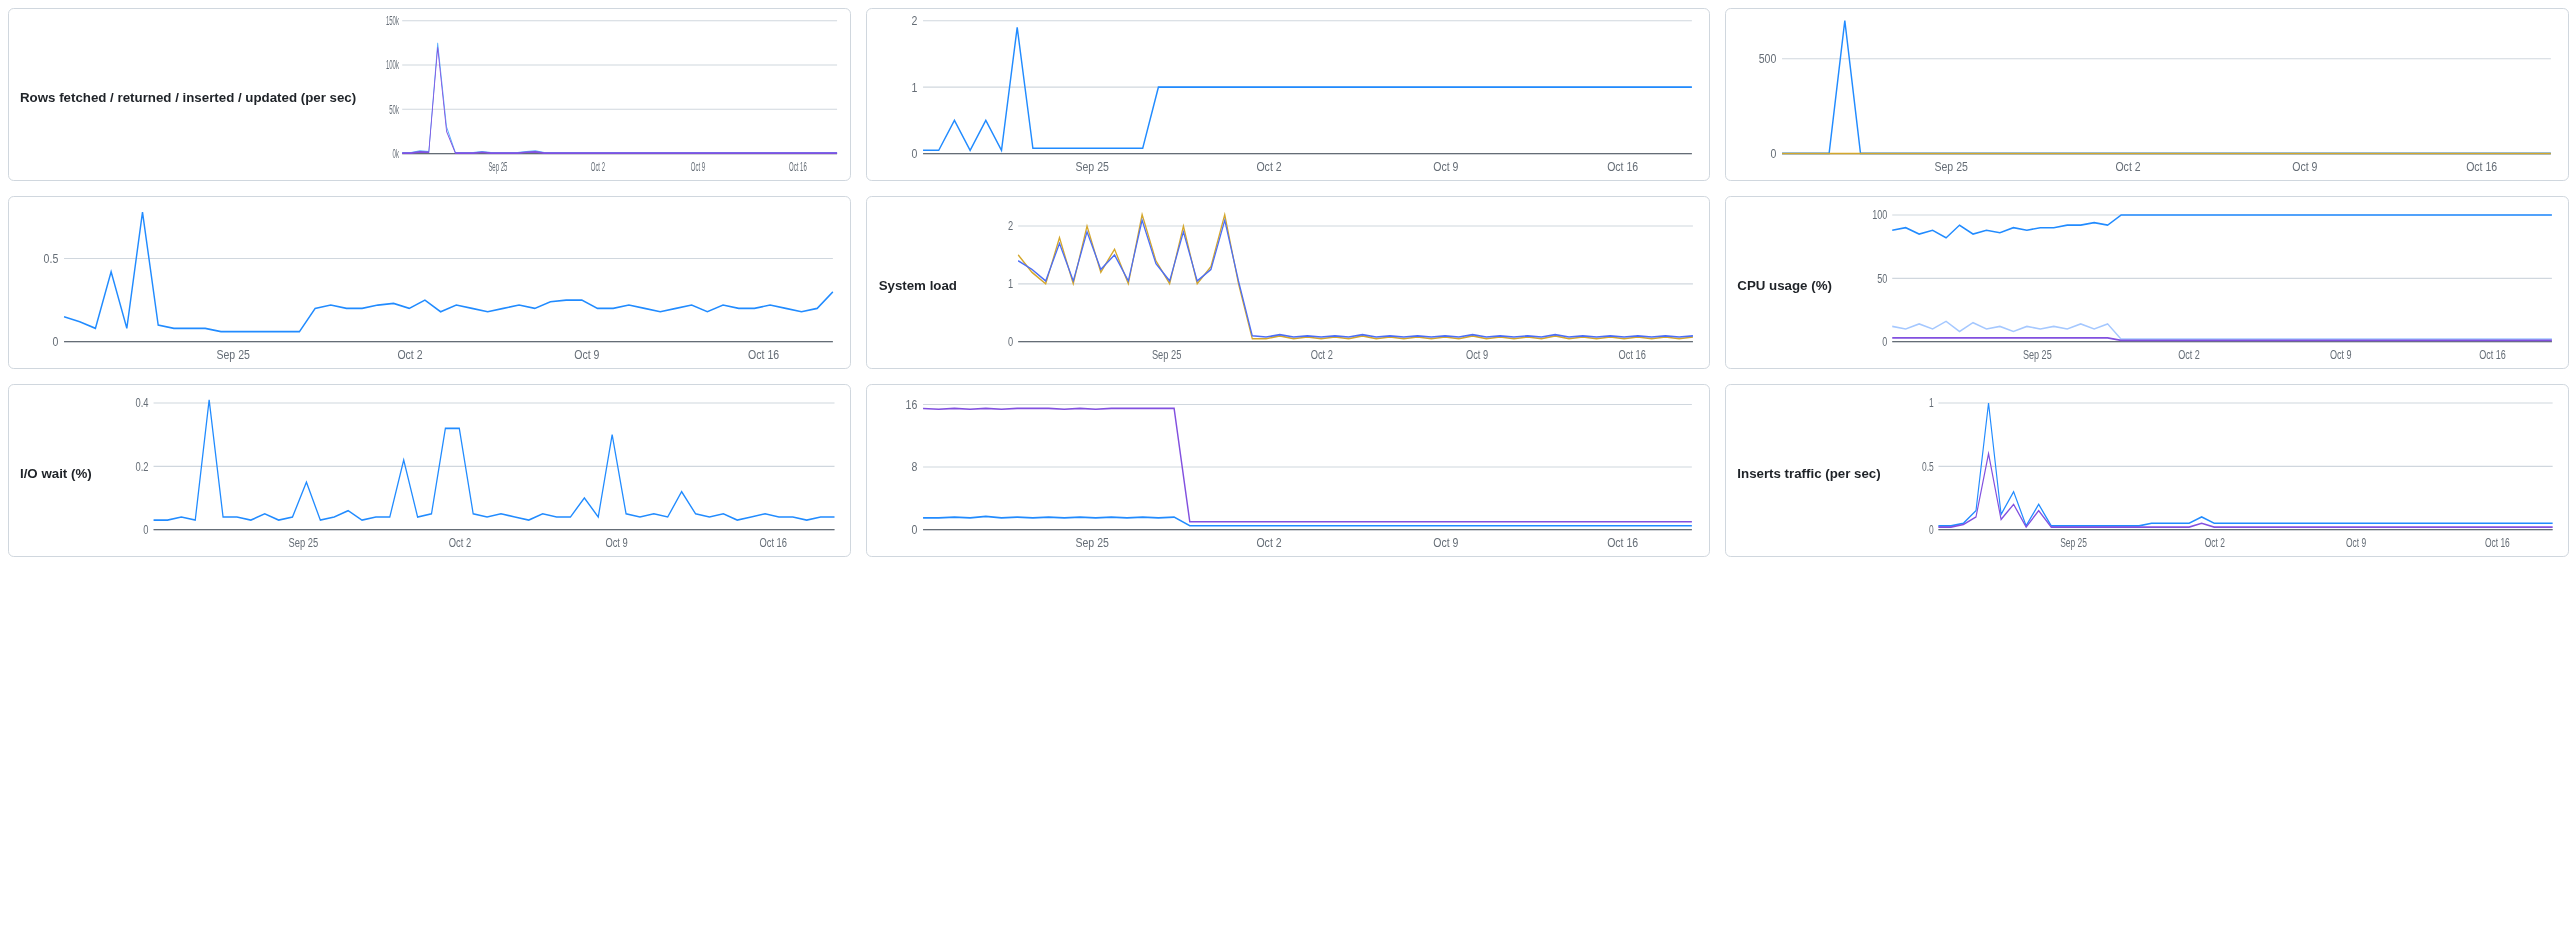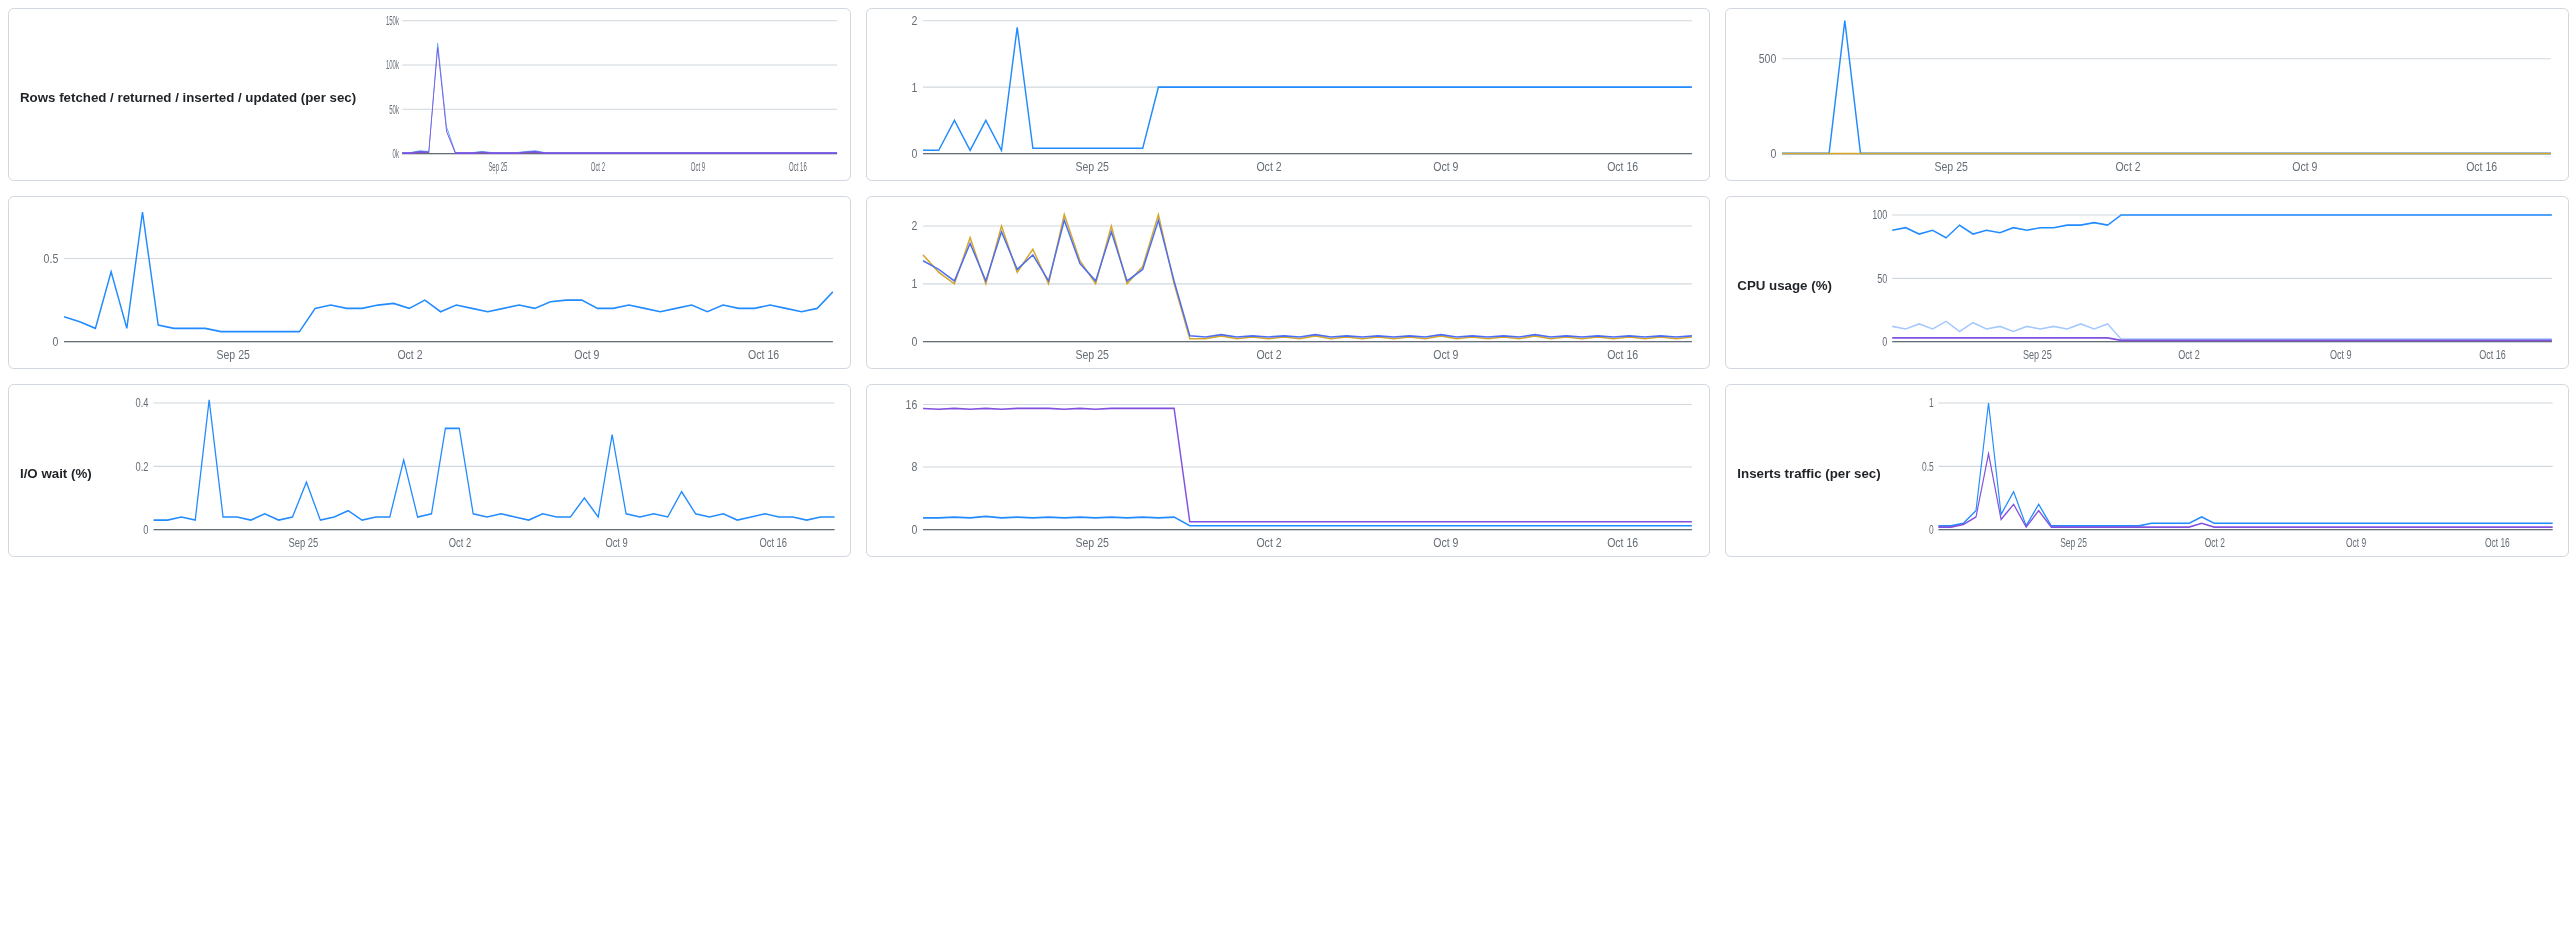--- a/index.html
+++ b/index.html
@@ -88,20 +88,23 @@
           <text class="axis-label" x="226" y="146" text-anchor="middle">Sep 25</text>
           <text class="axis-label" x="410" y="146" text-anchor="middle">Oct 2</text>
           <text class="axis-label" x="594" y="146" text-anchor="middle">Oct 9</text>
           <text class="axis-label" x="778" y="146" text-anchor="middle">Oct 16</text>
           <line class="axis-line" x1="50" y1="130" x2="850" y2="130"></line>
           <polyline points="50,107.125 66.3265306122449,111.7 82.65306122448979,117.8 98.9795918367347,65.95000000000002 115.3061224489796,117.8 131.6326530612245,11.050000000000002 147.9591836734694,114.75 164.28571428571428,117.8 180.6122448979592,117.8 196.9387755102041,117.8 213.26530612244898,120.85000000000001 229.59183673469389,120.85000000000001 245.91836734693877,120.85000000000001 262.2448979591837,120.85000000000001 278.57142857142856,120.85000000000001 294.8979591836735,120.85000000000001 311.2244897959184,99.5 327.55102040816325,96.45000000000002 343.8775510204082,99.5 360.2040816326531,99.5 376.53061224489795,96.45000000000002 392.85714285714283,94.925 409.18367346938777,99.5 425.51020408163265,91.875 441.83673469387753,102.55 458.16326530612247,96.45000000000002 474.48979591836735,99.5 490.8163265306122,102.55 507.1428571428571,99.5 523.469387755102,96.45000000000002 539.795918367347,99.5 556.1224489795918,93.39999999999999 572.4489795918367,91.875 588.7755102040816,91.875 605.1020408163265,99.5 621.4285714285714,99.5 637.7551020408164,96.45000000000002 654.0816326530612,99.5 670.4081632653061,102.55 686.734693877551,99.5 703.0612244897959,96.45000000000002 719.3877551020408,102.55 735.7142857142857,96.45000000000002 752.0408163265306,99.5 768.3673469387755,99.5 784.6938775510205,96.45000000000002 801.0204081632653,99.5 817.3469387755101,102.55 833.6734693877551,99.5 850,84.25" fill="none" stroke="#218bff" stroke-width="1.5"></polyline>
         </svg>
       </div>
     </div>
     <div class="panel">
+      <div class="panel-header">
+        <div class="panel-title">System load</div>
+      </div>
       <div class="chart-wrap">
         <svg class="chart" viewBox="0 0 860 150" preserveAspectRatio="none">
           <line class="grid-line" x1="50" y1="130" x2="850" y2="130"></line>
           <text class="axis-label" x="44" y="134" text-anchor="end">0</text>
           <line class="grid-line" x1="50" y1="76.95652173913042" x2="850" y2="76.95652173913042"></line>
           <text class="axis-label" x="44" y="80.95652173913042" text-anchor="end">1</text>
           <line class="grid-line" x1="50" y1="23.91304347826086" x2="850" y2="23.91304347826086"></line>
           <text class="axis-label" x="44" y="27.91304347826086" text-anchor="end">2</text>
           <text class="axis-label" x="226" y="146" text-anchor="middle">Sep 25</text>
           <text class="axis-label" x="410" y="146" text-anchor="middle">Oct 2</text>

